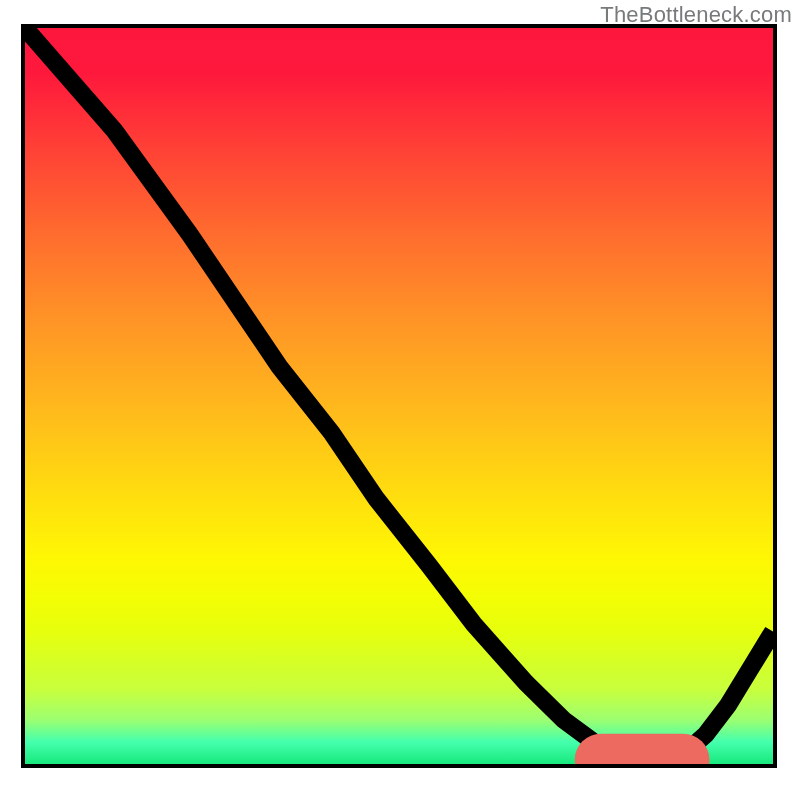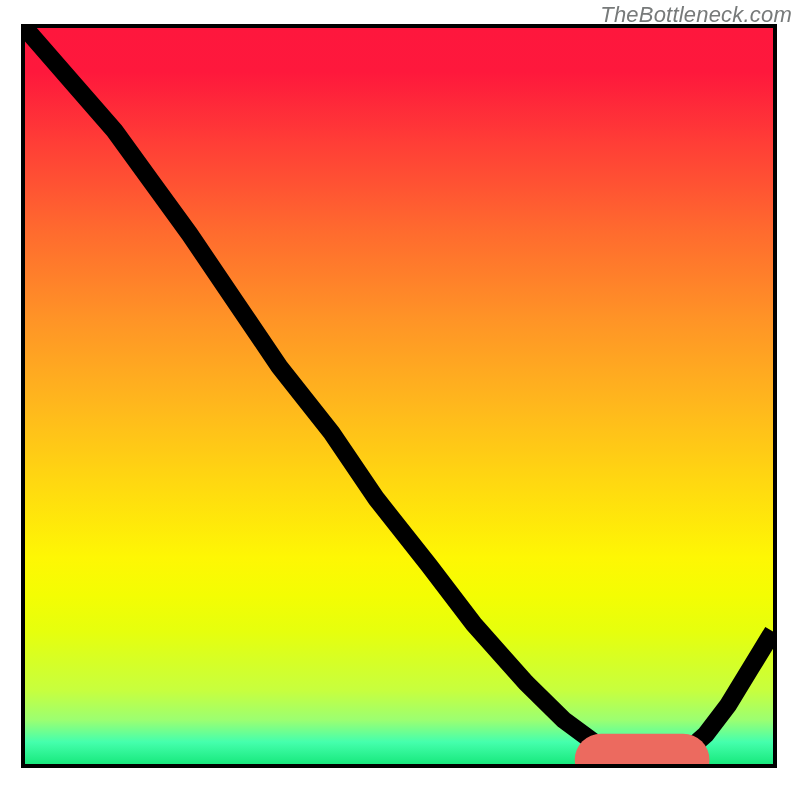--- a/index.html
+++ b/index.html
@@ -8,21 +8,20 @@
     width: 800px;
     height: 800px;
     overflow: hidden;
     background: #ffffff;
     font-family: Arial, Helvetica, sans-serif;
   }
   .page {
     position: relative;
     width: 800px;
     height: 756px;
-    font-style: italic;
   }
   .watermark {
     position: absolute;
     top: 2px;
     right: 8px;
     color: #777a7a;
     font-size: 22px;
     font-weight: 500;
     letter-spacing: 0.2px;
     z-index: 5;

